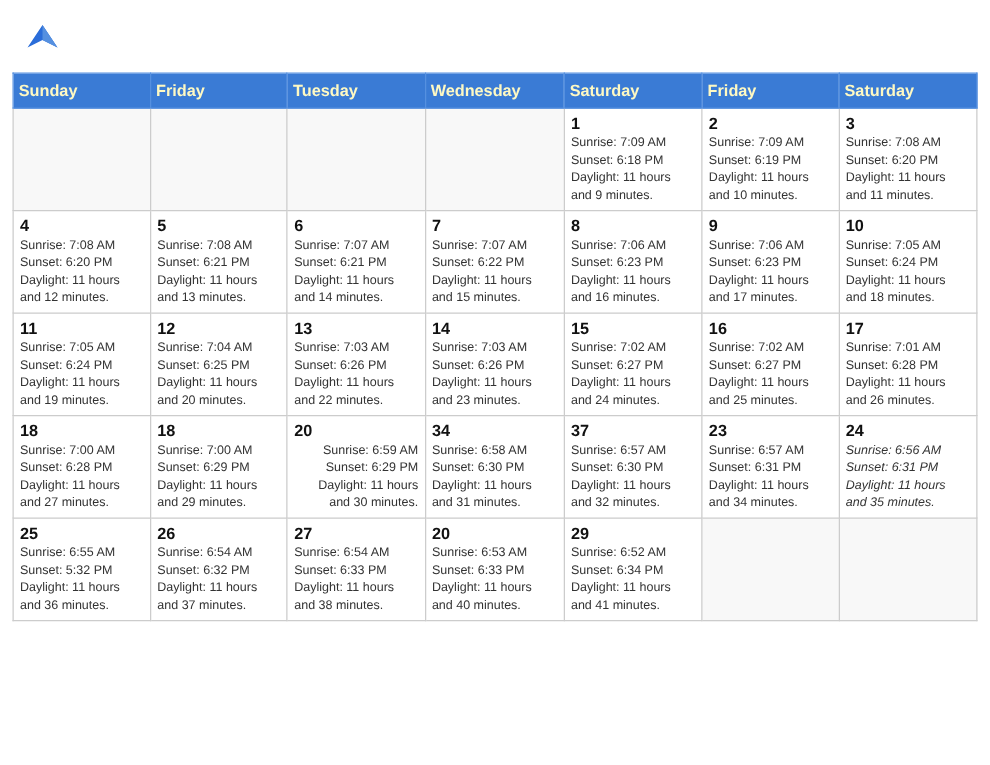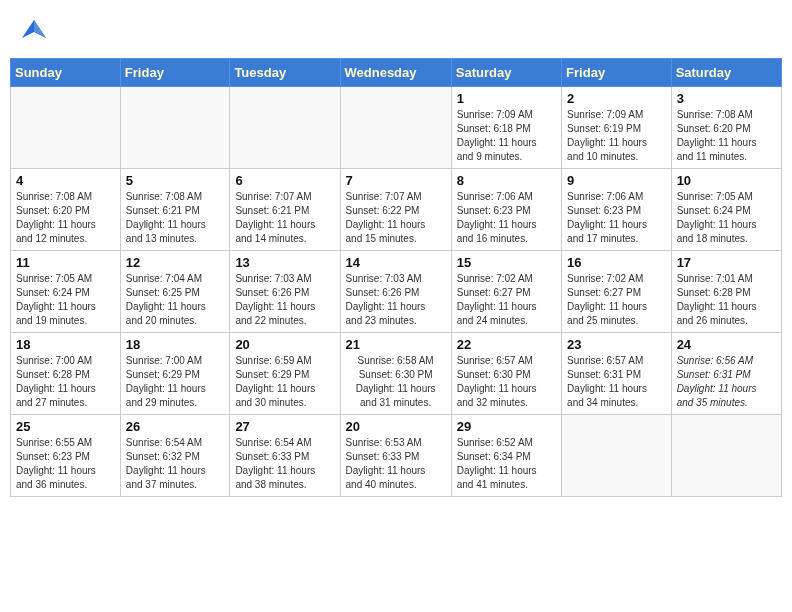--- a/index.html
+++ b/index.html
@@ -255,34 +255,34 @@
         </td>
         <td>
           <div class="day-number">18</div>
           <div class="day-info" style="white-space: pre-line;">Sunrise: 7:00 AM
 Sunset: 6:29 PM
 Daylight: 11 hours
 and 29 minutes.</div>
         </td>
         <td>
           <div class="day-number">20</div>
-          <div class="day-info" style="white-space: pre-line;">Sunrise: 6:59 AM
+          <div class="day-info" style="white-space: pre-line; text-align: right;">Sunrise: 6:59 AM
 Sunset: 6:29 PM
 Daylight: 11 hours
 and 30 minutes.</div>
         </td>
         <td>
-          <div class="day-number">21</div>
-          <div class="day-info" style="white-space: pre-line; text-align: center;">Sunrise: 6:58 AM
+          <div class="day-number">34</div>
+          <div class="day-info" style="white-space: pre-line;">Sunrise: 6:58 AM
 Sunset: 6:30 PM
 Daylight: 11 hours
 and 31 minutes.</div>
         </td>
         <td>
-          <div class="day-number">22</div>
+          <div class="day-number">37</div>
           <div class="day-info" style="white-space: pre-line;">Sunrise: 6:57 AM
 Sunset: 6:30 PM
 Daylight: 11 hours
 and 32 minutes.</div>
         </td>
         <td>
           <div class="day-number">23</div>
           <div class="day-info" style="white-space: pre-line;">Sunrise: 6:57 AM
 Sunset: 6:31 PM
 Daylight: 11 hours
@@ -293,21 +293,21 @@
           <div class="day-info" style="white-space: pre-line; font-style: italic;">Sunrise: 6:56 AM
 Sunset: 6:31 PM
 Daylight: 11 hours
 and 35 minutes.</div>
         </td>
       </tr>
       <tr>
         <td>
           <div class="day-number">25</div>
           <div class="day-info" style="white-space: pre-line;">Sunrise: 6:55 AM
-Sunset: 6:23 PM
+Sunset: 5:32 PM
 Daylight: 11 hours
 and 36 minutes.</div>
         </td>
         <td>
           <div class="day-number">26</div>
           <div class="day-info" style="white-space: pre-line;">Sunrise: 6:54 AM
 Sunset: 6:32 PM
 Daylight: 11 hours
 and 37 minutes.</div>
         </td>

